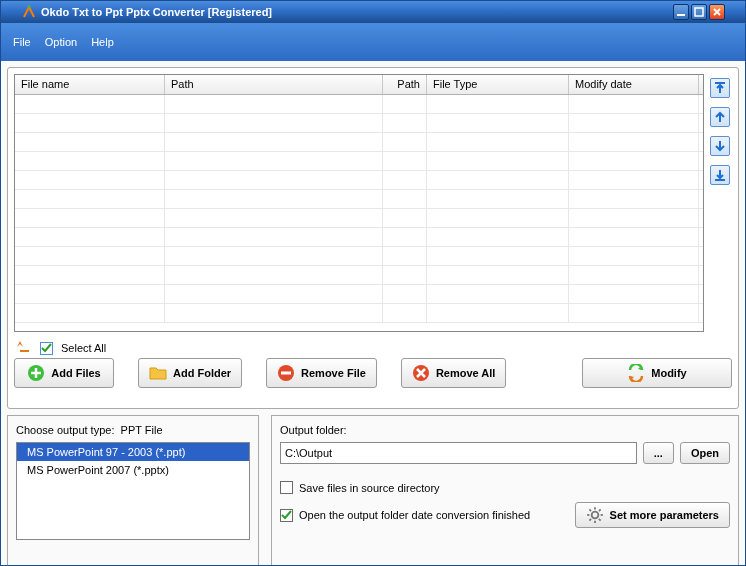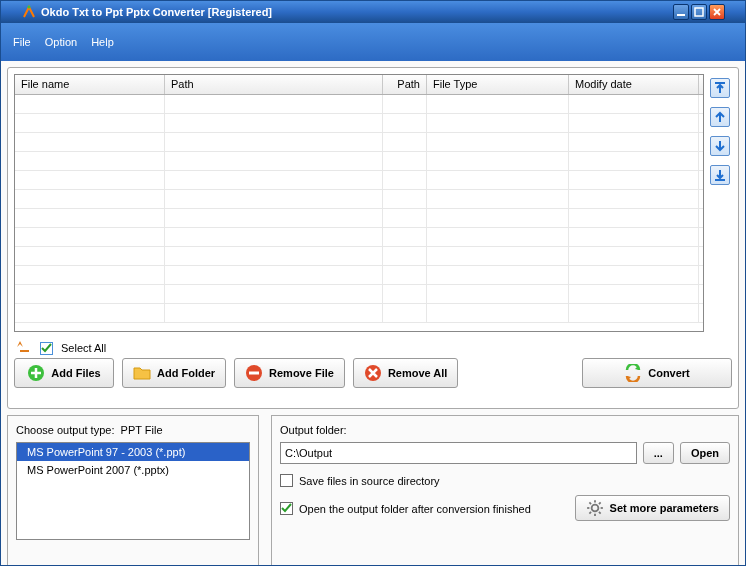--- a/index.html
+++ b/index.html
@@ -22,36 +22,36 @@
 .grid-body .row{display:flex;height:19px;border-bottom:1px solid #e7e7e7}
 .grid-body .row .cell{border-right:1px solid #e7e7e7;padding:2px 6px;overflow:hidden;white-space:nowrap}
 .c0{width:150px}.c1{width:218px}.c2{width:44px;text-align:right}.c3{width:142px}.c4{width:130px}
 .side-buttons{width:24px;display:flex;flex-direction:column;align-items:center;padding-top:4px;gap:9px}
 .side-btn{width:20px;height:20px;border:1px solid #5b8fcf;background:linear-gradient(#eaf2fb,#cfe2f7);display:flex;align-items:center;justify-content:center;cursor:pointer;border-radius:2px}
 .side-btn svg{width:14px;height:14px}
 .selall{display:flex;align-items:center;gap:8px;margin:6px 0 0 2px}
 .selall .up-icon{color:#e07b1a;font-size:16px}
 .selall .cb{width:13px;height:13px;border:1px solid #4a90d9;display:inline-flex;align-items:center;justify-content:center;background:#fff}
 .selall .cb svg{width:11px;height:11px}
-.btnrow{display:flex;gap:8px;margin-bottom:10px}
+.btnrow{display:flex;gap:24px;margin-bottom:10px}
 .btn{height:30px;border:1px solid #9a9a9a;border-radius:3px;background:linear-gradient(#fff,#e6e6e6);display:flex;align-items:center;justify-content:center;gap:6px;cursor:pointer;padding:0 10px;min-width:100px;font-weight:bold}
 .btn .ico{width:18px;height:18px;display:inline-flex;align-items:center;justify-content:center}
 .btn.wide{min-width:140px}
 .btn.convert{min-width:150px}
 .lower{display:flex;gap:12px;flex:1}
 .panel2{border:1px solid #a9a9a9;border-radius:0;background:#fafafa;padding:8px;flex:1}
 .panel2.left{width:252px;flex:0 0 252px}
 .label{margin-bottom:6px}
 .listbox{border:1px solid #888;background:#fff;height:98px;overflow:auto}
 .listbox .opt{padding:3px 10px;cursor:pointer}
 .listbox .opt.sel{background:#2a62c8;color:#fff}
-.out-row{display:flex;gap:6px;align-items:flex-start;margin-bottom:10px}
+.out-row{display:flex;gap:6px;align-items:flex-start;margin-bottom:17px}
 .out-input{flex:1;border:1px solid #888;height:22px;padding:2px 4px;background:#fff}
 .smbtn{height:22px;border:1px solid #9a9a9a;border-radius:3px;background:linear-gradient(#fff,#e6e6e6);padding:0 10px;cursor:pointer;display:inline-flex;align-items:center;justify-content:center;font-weight:bold}
-.chk{display:flex;align-items:flex-end;gap:6px;margin-bottom:8px}
+.chk{display:flex;align-items:center;gap:6px;margin-bottom:8px}
 .chk .box{width:13px;height:13px;border:1px solid #6a6a6a;background:#fff;display:inline-flex;align-items:center;justify-content:center}
 .chk .box svg{width:11px;height:11px}
 .gear{width:16px;height:16px}
 </style>
 </head>
 <body>
 
 <div class="titlebar">
   <span class="icon">
     <svg viewBox="0 0 16 16">
@@ -263,21 +263,21 @@
       <div style="flex:1"></div>
       <div class="btn convert">
         <span class="ico">
             <svg viewBox="0 0 18 18">
               <path d="M3 6 A6 6 0 0 1 15 6" fill="none" stroke="#3dbf3d" stroke-width="2.5"></path>
               <path d="M15 12 A6 6 0 0 1 3 12" fill="none" stroke="#e07b1a" stroke-width="2.5"></path>
               <path d="M14 2 L15 6 L11 5 Z" fill="#3dbf3d"></path>
               <path d="M4 16 L3 12 L7 13 Z" fill="#e07b1a"></path>
             </svg>
           </span>
-        <span>Convert</span>
+        <span>Modify</span>
       </div>
     </div>
   </div>
 
   <div style="height:6px"></div>
 
   <div class="lower">
     <div class="panel2 left">
       <div class="label">
         <span>Choose output type:</span>&nbsp;&nbsp;<span>PPT File</span>
@@ -299,21 +299,21 @@
         <span class="box"></span>
         <span>Save files in source directory</span>
       </div>
       <div style="display:flex;align-items:center">
         <div class="chk" style="margin-bottom:0;flex:1">
           <span class="box">
               <svg viewBox="0 0 11 11">
                 <path d="M1 5 L4 8 L10 1" stroke="#2a9d2a" stroke-width="2" fill="none"></path>
               </svg>
             </span>
-          <span>Open the output folder after conversion finished</span>
+          <span>Open the output folder date conversion finished</span>
         </div>
         <div class="btn wide" style="height:26px;min-width:150px">
           <span class="ico gear">
               <svg viewBox="0 0 16 16">
                 <circle cx="8" cy="8" r="3" fill="none" stroke="#777" stroke-width="1.6"></circle>
                 <g stroke="#777" stroke-width="1.6">
                   <line x1="8" y1="1" x2="8" y2="3"></line>
                   <line x1="8" y1="13" x2="8" y2="15"></line>
                   <line x1="1" y1="8" x2="3" y2="8"></line>
                   <line x1="13" y1="8" x2="15" y2="8"></line>

